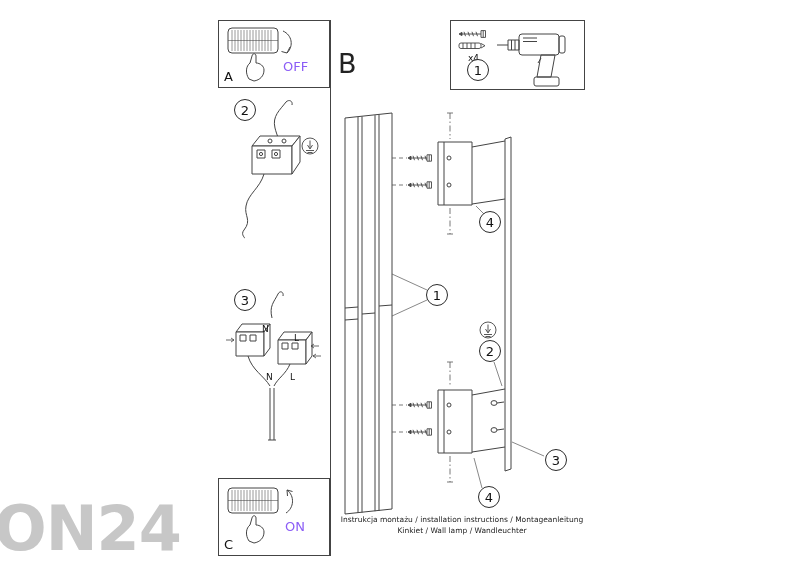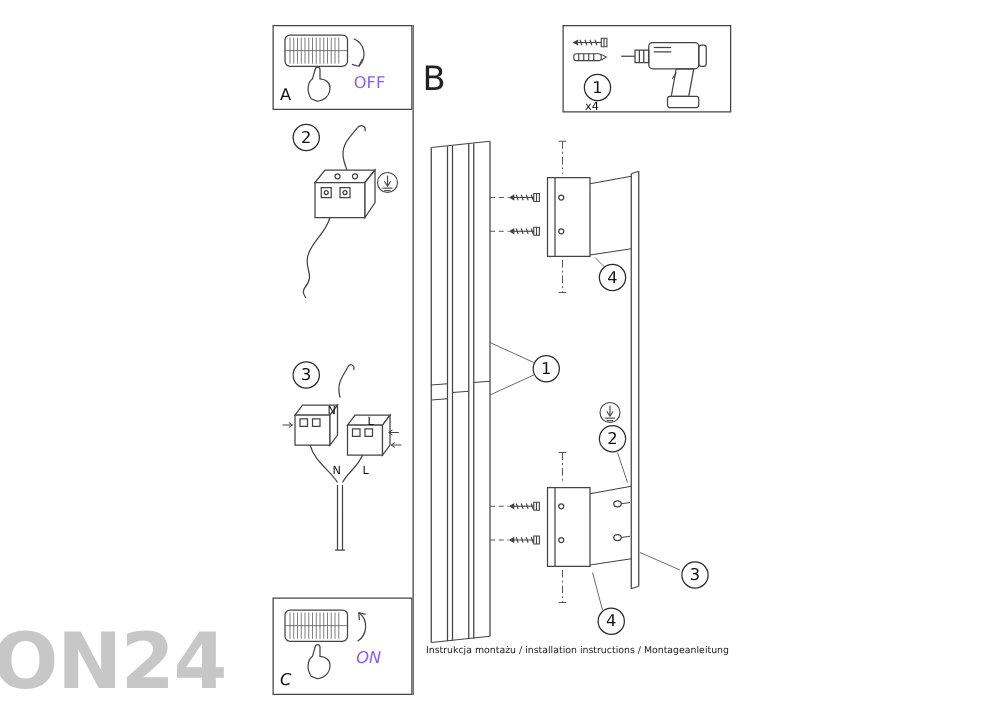--- a/index.html
+++ b/index.html
@@ -64,21 +64,21 @@
       </g>
       <g stroke="#444" fill="none" stroke-width="1">
         <path d="M64,10 C73,14 75,25 68,32"></path>
         <path d="M68,32 L71,26 M68,32 L62.5,30.5"></path>
       </g>
     </svg>
     <span class="state-label" style="left:64px; top:38px;">OFF</span>
     <span class="panel-letter" style="left:5px; bottom:3px;">A</span>
   </div>
 
-  <div class="box" style="left:218px; top:478px; width:112px; height:78px;font-style:italic;">
+  <div class="box" style="left:218px; top:478px; width:112px; height:78px;">
     <svg width="112" height="78" viewBox="0 0 112 78">
       <g stroke="#444" fill="none" stroke-width="1">
         <rect x="9" y="9" width="50" height="25" rx="4"></rect>
         <g stroke-width="0.55">
           <line x1="13" y1="11" x2="13" y2="32"></line>
             <line x1="16" y1="11" x2="16" y2="32"></line>
           <line x1="19" y1="11" x2="19" y2="32"></line>
             <line x1="22" y1="11" x2="22" y2="32"></line>
           <line x1="25" y1="11" x2="25" y2="32"></line>
             <line x1="28" y1="11" x2="28" y2="32"></line>
@@ -132,21 +132,21 @@
         <line x1="64" y1="19" x2="64" y2="29"></line>
         <rect x="68" y="13" width="40" height="21" rx="3"></rect>
         <line x1="72" y1="17" x2="86" y2="17"></line>
         <line x1="72" y1="20.5" x2="86" y2="20.5"></line>
         <rect x="108" y="15" width="6" height="17" rx="2"></rect>
         <path d="M90,34 L104,34 L100,56 L86,56 Z"></path>
         <line x1="90" y1="37" x2="87" y2="42"></line>
         <rect x="83" y="56" width="25" height="9" rx="2"></rect>
       </g>
     </svg>
-    <span class="count-label" style="left:17px; top:32px;margin-top:28px;">x4</span>
+    <span class="count-label" style="left:17px; top:32px;">x4</span>
   </div>
   <div class="circle-num" style="left:467px; top:59px;">1</div>
 
   <div class="circle-num" style="left:234px; top:99px;">2</div>
   <svg class="abs" style="left:222px; top:100px;" width="108" height="140" viewBox="0 0 108 140">
     <g stroke="#444" fill="none" stroke-width="1">
       <path d="M64,2 C67,-1 71,1 70,5"></path>
       <path d="M64,2 C58,10 50,16 53,28 C55,36 57,38 57,44"></path>
     </g>
     <g stroke="#444" fill="#fff" stroke-width="1">
@@ -316,15 +316,16 @@
   </svg>
 
   <div class="circle-num" style="left:426px; top:284px;">1</div>
   <div class="circle-num" style="left:479px; top:211px;">4</div>
   <div class="circle-num" style="left:479px; top:340px;">2</div>
   <div class="circle-num" style="left:545px; top:449px;">3</div>
   <div class="circle-num" style="left:478px; top:486px;">4</div>
 
   <div class="footer">
     <div>Instrukcja montażu / installation instructions / Montageanleitung</div>
+    <div>Kinkiet / Wall lamp / Wandleuchter</div>
   </div>
 
 </div>
 
 </body></html>

